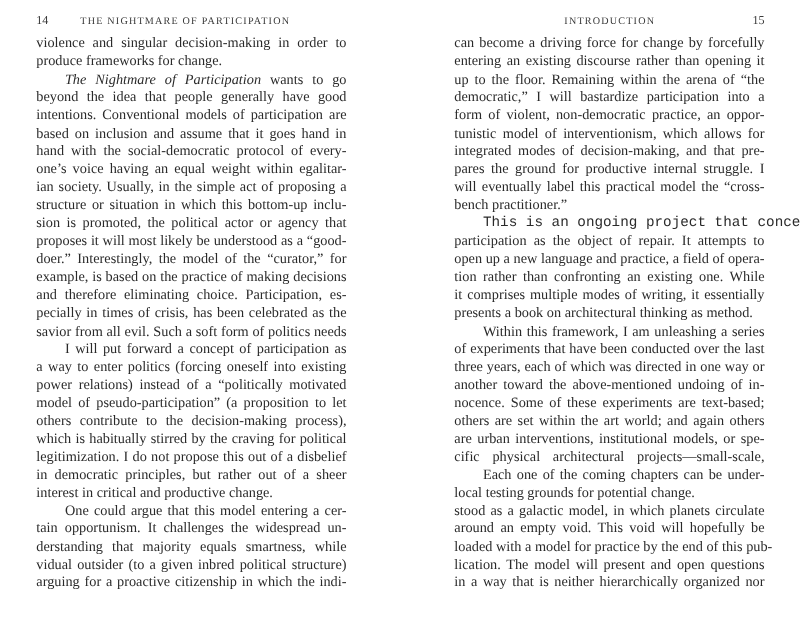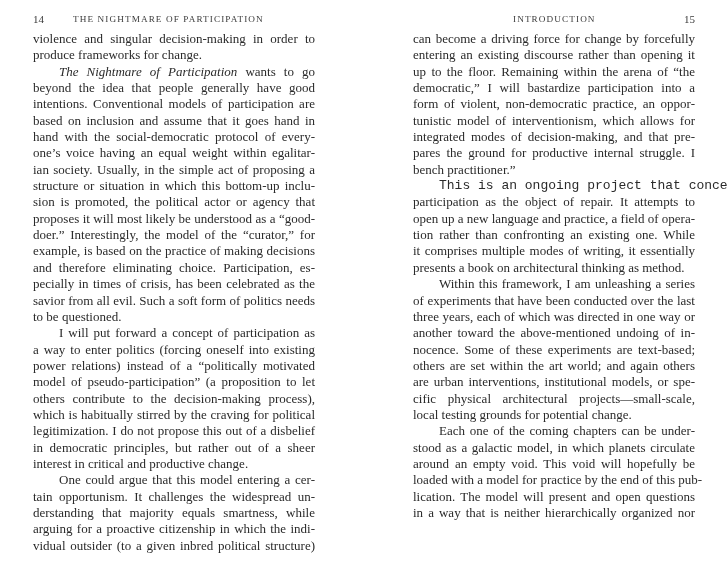--- a/index.html
+++ b/index.html
@@ -40,68 +40,68 @@
       <span class="line">one’s voice having an equal weight within egalitar-</span>
       <span class="line">ian society. Usually, in the simple act of proposing a</span>
       <span class="line">structure or situation in which this bottom-up inclu-</span>
       <span class="line">sion is promoted, the political actor or agency that</span>
       <span class="line">proposes it will most likely be understood as a “good-</span>
       <span class="line">doer.” Interestingly, the model of the “curator,” for</span>
       <span class="line">example, is based on the practice of making decisions</span>
       <span class="line">and therefore eliminating choice. Participation, es-</span>
       <span class="line">pecially in times of crisis, has been celebrated as the</span>
       <span class="line">savior from all evil. Such a soft form of politics needs</span>
-      <span class="line last">to be questioned.</span>
       <span class="line" style="padding-left: 26px;">I will put forward a concept of participation as</span>
       <span class="line">a way to enter politics (forcing oneself into existing</span>
       <span class="line">power relations) instead of a “politically motivated</span>
       <span class="line">model of pseudo-participation” (a proposition to let</span>
       <span class="line">others contribute to the decision-making process),</span>
       <span class="line">which is habitually stirred by the craving for political</span>
       <span class="line">legitimization. I do not propose this out of a disbelief</span>
       <span class="line">in democratic principles, but rather out of a sheer</span>
       <span class="line last">interest in critical and productive change.</span>
       <span class="line" style="padding-left: 26px;">One could argue that this model entering a cer-</span>
       <span class="line">tain opportunism. It challenges the widespread un-</span>
       <span class="line">derstanding that majority equals smartness, while</span>
+      <span class="line">vidual outsider (to a given inbred political structure)</span>
       <span class="line">arguing for a proactive citizenship in which the indi-</span>
-      <span class="line">vidual outsider (to a given inbred political structure)</span>
     </div>
 </div>
 
 <div class="page right">
   <div class="running-head">
     <span class="rh-title">INTRODUCTION</span>
     <span class="folio">15</span>
   </div>
   <div class="body-text">
       <span class="line">can become a driving force for change by forcefully</span>
       <span class="line">entering an existing discourse rather than opening it</span>
       <span class="line">up to the floor. Remaining within the arena of “the</span>
       <span class="line">democratic,” I will bastardize participation into a</span>
       <span class="line">form of violent, non-democratic practice, an oppor-</span>
       <span class="line">tunistic model of interventionism, which allows for</span>
       <span class="line">integrated modes of decision-making, and that pre-</span>
       <span class="line">pares the ground for productive internal struggle. I</span>
+      <span class="line">will eventually label this practical model the “cross-</span>
       <span class="line last">bench practitioner.”</span>
       <span class="line" style="padding-left: 26px; font-family: Liberation Mono, monospace;">This is an ongoing project that concentrates on</span>
       <span class="line">participation as the object of repair. It attempts to</span>
       <span class="line">open up a new language and practice, a field of opera-</span>
       <span class="line">tion rather than confronting an existing one. While</span>
       <span class="line">it comprises multiple modes of writing, it essentially</span>
       <span class="line last">presents a book on architectural thinking as method.</span>
       <span class="line" style="padding-left: 26px; font-family: Liberation Serif, serif;">Within this framework, I am unleashing a series</span>
       <span class="line">of experiments that have been conducted over the last</span>
       <span class="line">three years, each of which was directed in one way or</span>
       <span class="line">another toward the above-mentioned undoing of in-</span>
       <span class="line">nocence. Some of these experiments are text-based;</span>
       <span class="line">others are set within the art world; and again others</span>
       <span class="line">are urban interventions, institutional models, or spe-</span>
       <span class="line">cific physical architectural projects—small-scale,</span>
+      <span class="line" style="padding-left: 26px;">Each one of the coming chapters can be under-</span>
       <span class="line last">local testing grounds for potential change.</span>
-      <span class="line" style="padding-left: 26px;">Each one of the coming chapters can be under-</span>
       <span class="line">stood as a galactic model, in which planets circulate</span>
       <span class="line">around an empty void. This void will hopefully be</span>
       <span class="line">loaded with a model for practice by the end of this pub-</span>
       <span class="line">lication. The model will present and open questions</span>
       <span class="line">in a way that is neither hierarchically organized nor</span>
     </div>
 </div>
 
 </body></html>

